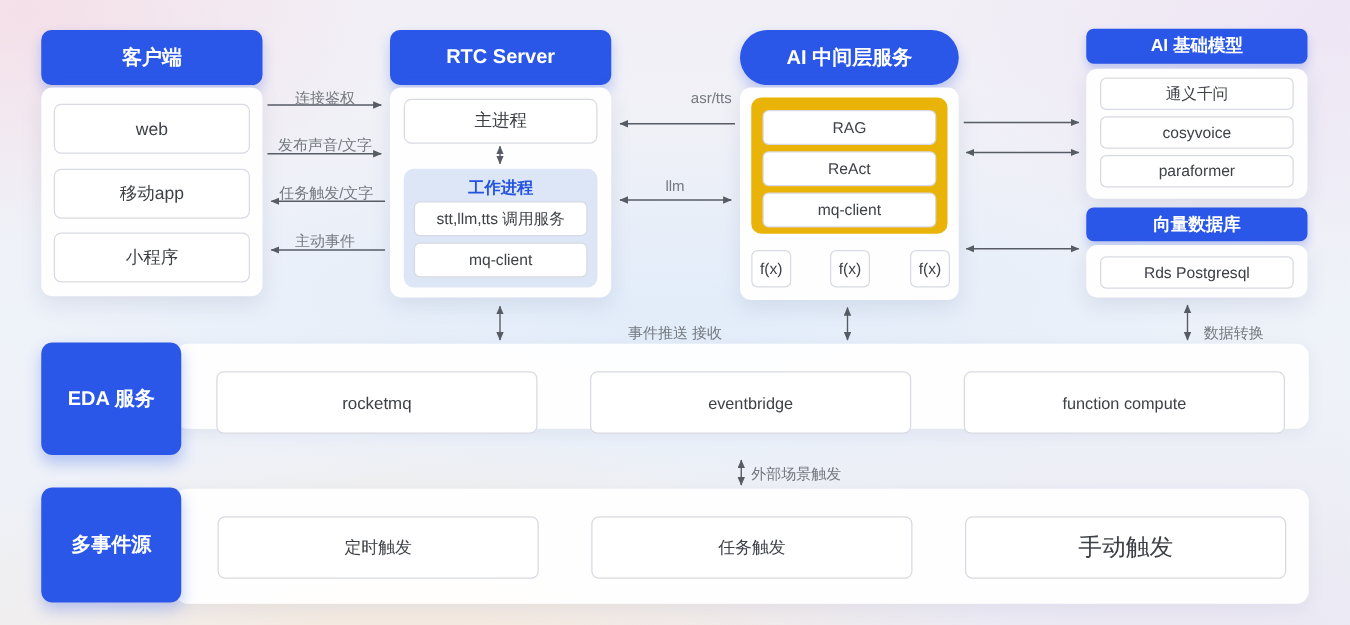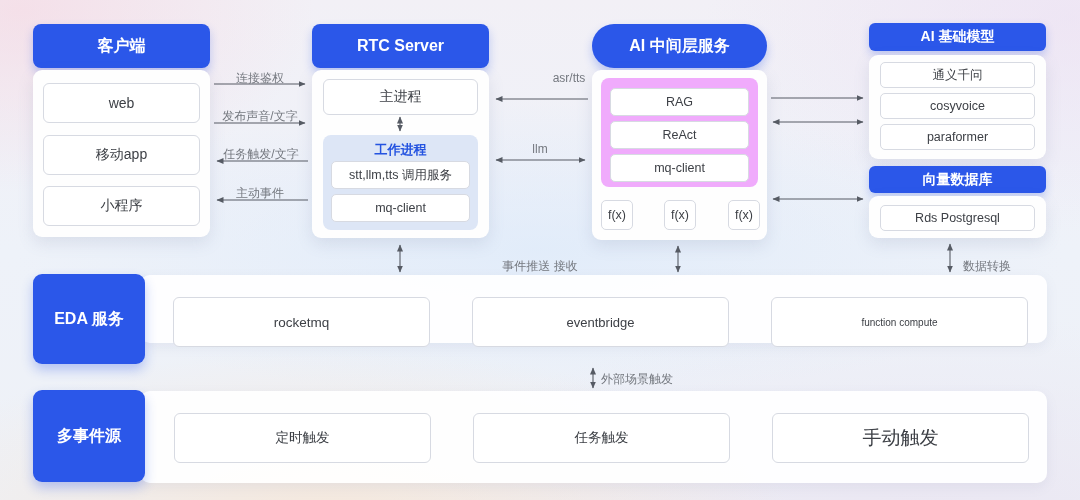--- a/index.html
+++ b/index.html
@@ -27,21 +27,21 @@
     box-shadow:0 6px 16px rgba(110,122,160,.16);
   }
   .box{
     position:absolute;background:#fff;border:1px solid #d7dae2;border-radius:6px;
     display:flex;align-items:center;justify-content:center;
     color:#3d4046;font-size:14px;
   }
   .box.sm{font-size:12.5px;border-radius:5px;}
   .panel{position:absolute;border-radius:8px;}
   .panel.blue{background:#dde6f6;}
-  .panel.gray{background:#f0abfc;text-align:right;}
+  .panel.gray{background:#eab308;text-align:right;}
   .panel-title{
     position:absolute;left:0;right:0;text-align:center;
     color:#2453e0;font-weight:bold;font-size:13px;
   }
   .square{
     position:absolute;background:#2b57e9;color:#fff;border-radius:9px;
     display:flex;align-items:center;justify-content:center;
     font-weight:bold;font-size:16px;
     box-shadow:0 6px 12px rgba(43,87,233,.30);
   }
@@ -95,21 +95,21 @@
 </div>
 
 <div class="hdr small" style="left:869px;top:166px;width:177px;height:27px;">向量数据库</div>
 <div class="card" style="left:869px;top:196px;width:177px;height:42px;">
   <div class="box sm" style="left:11px;right:11px;top:9px;height:24px;">Rds Postgresql</div>
 </div>
 
 <div class="rowbar" style="left:140px;top:275px;width:907px;height:68px;">
   <div class="box" style="left:33px;top:22px;width:255px;height:48px;font-size:13.5px;">rocketmq</div>
   <div class="box" style="left:332px;top:22px;width:255px;height:48px;font-size:13px;">eventbridge</div>
-  <div class="box" style="left:631px;top:22px;width:255px;height:48px;font-size:10px;">function compute</div>
+  <div class="box" style="left:631px;top:22px;width:255px;height:48px;font-size:13px;">function compute</div>
 </div>
 <div class="square" style="left:33px;top:274px;width:112px;height:90px;">EDA 服务</div>
 
 <div class="rowbar" style="left:140px;top:391px;width:907px;height:92px;">
   <div class="box" style="left:34px;top:22px;width:255px;height:48px;font-size:13.5px;">定时触发</div>
   <div class="box" style="left:333px;top:22px;width:255px;height:48px;font-size:13.5px;">任务触发</div>
   <div class="box" style="left:632px;top:22px;width:255px;height:48px;font-size:19px;">手动触发</div>
 </div>
 <div class="square" style="left:33px;top:390px;width:112px;height:92px;">多事件源</div>
 

